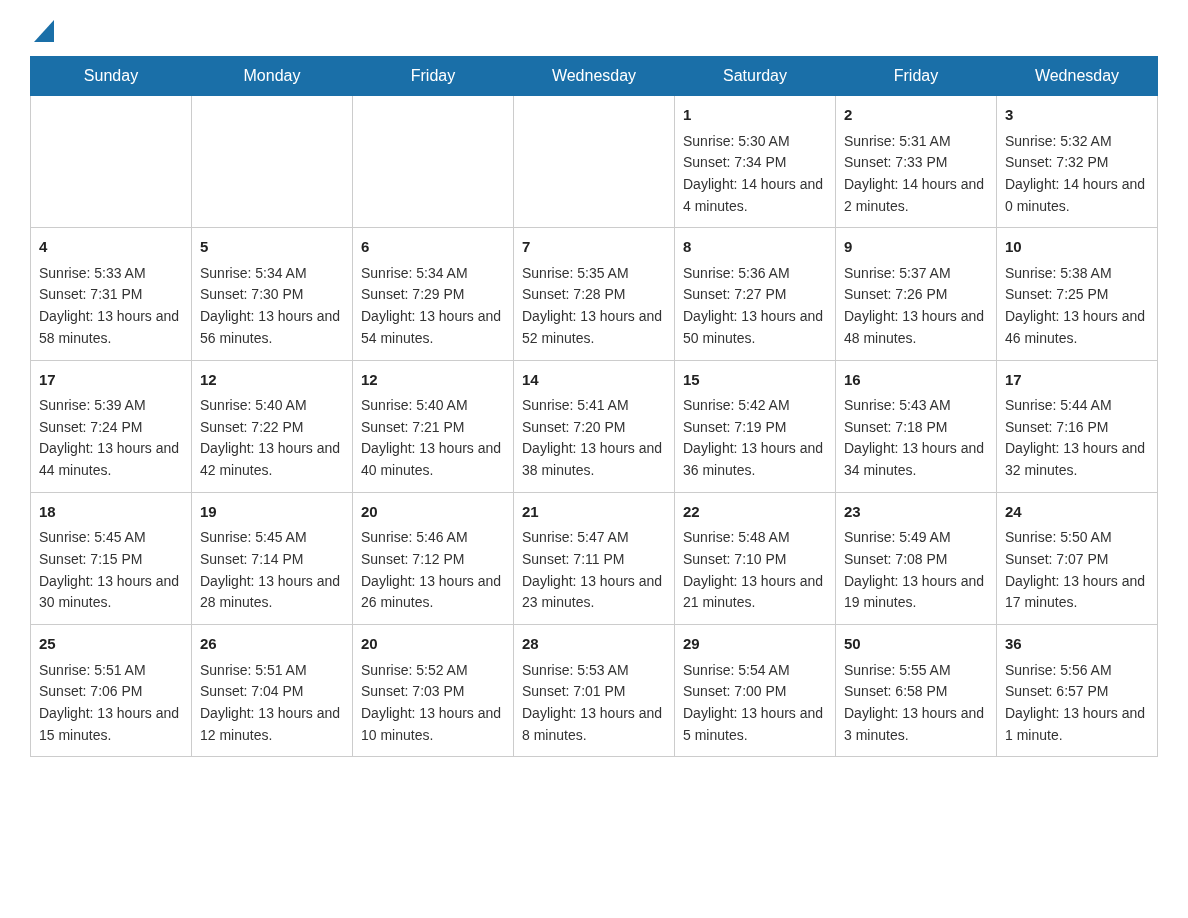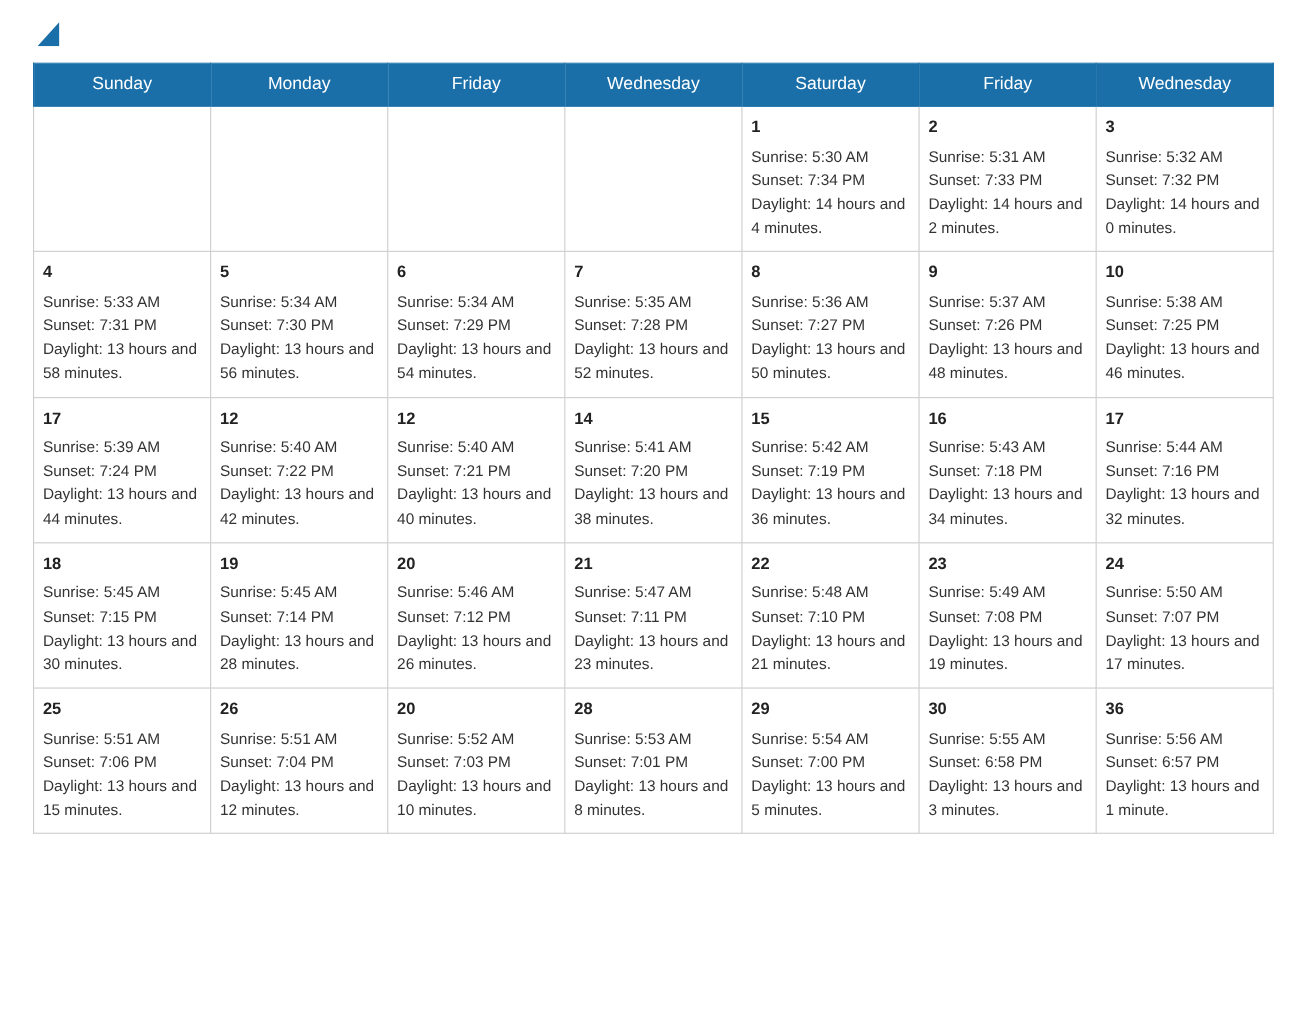--- a/index.html
+++ b/index.html
@@ -249,21 +249,21 @@
         </td>
         <td>
           <span class="day-number">28</span>
           <div class="day-info">Sunrise: 5:53 AM<br>Sunset: 7:01 PM<br>Daylight: 13 hours and 8 minutes.</div>
         </td>
         <td>
           <span class="day-number">29</span>
           <div class="day-info">Sunrise: 5:54 AM<br>Sunset: 7:00 PM<br>Daylight: 13 hours and 5 minutes.</div>
         </td>
         <td>
-          <span class="day-number">30</span>
+          <span class="day-number">50</span>
           <div class="day-info">Sunrise: 5:55 AM<br>Sunset: 6:58 PM<br>Daylight: 13 hours and 3 minutes.</div>
         </td>
         <td>
           <span class="day-number">36</span>
           <div class="day-info">Sunrise: 5:56 AM<br>Sunset: 6:57 PM<br>Daylight: 13 hours and 1 minute.</div>
         </td>
       </tr>
     </tbody>
 </table>
 

